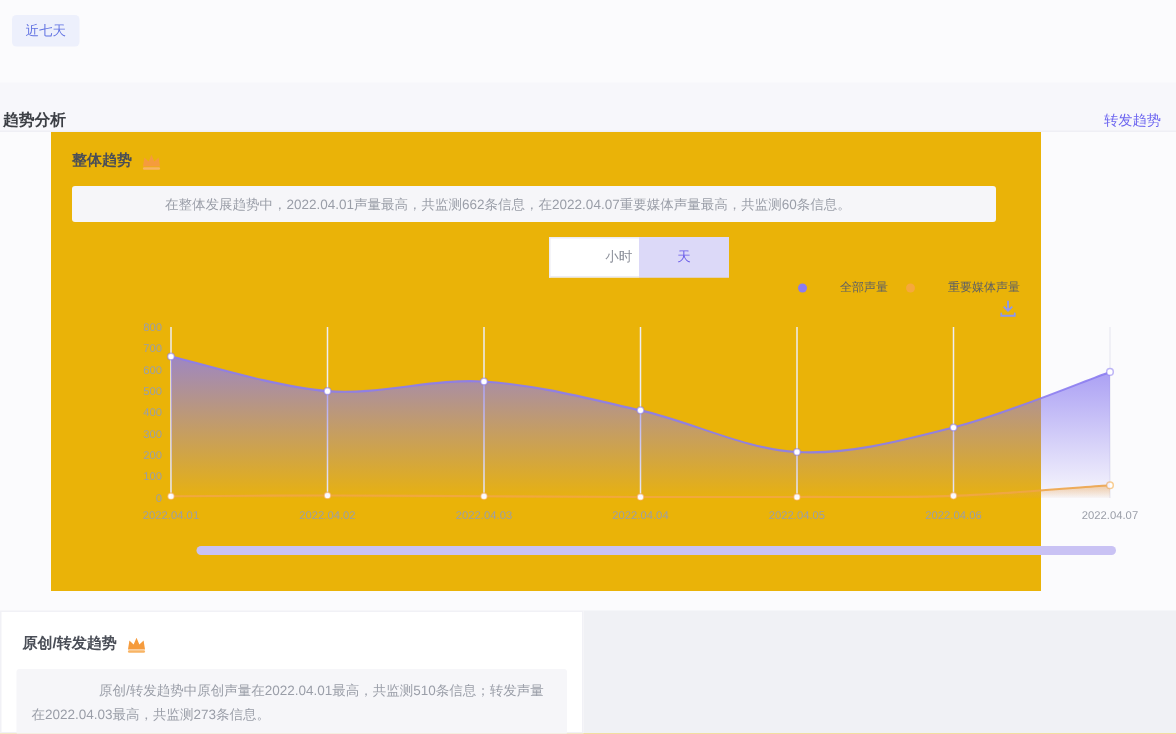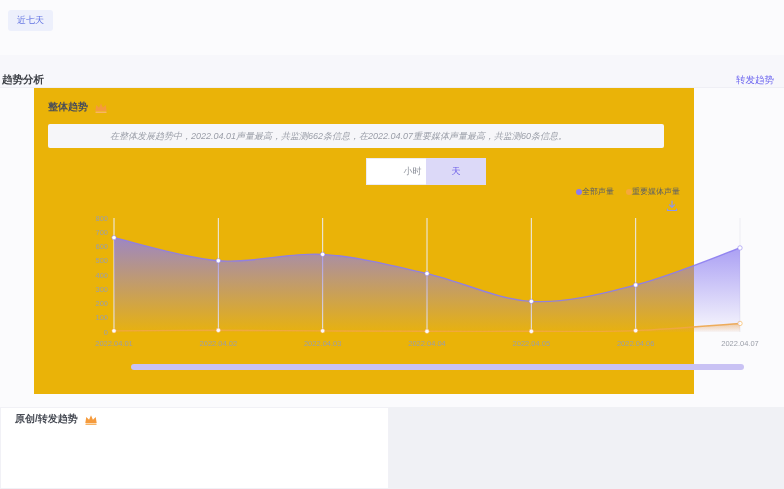--- a/index.html
+++ b/index.html
@@ -28,46 +28,46 @@
   .page-title { font-size:10.5px; font-weight:700; color:#3c3f45; margin-left:2px; }
   .export-link { font-size:9.5px; color:#6d66f0; margin-right:10px; cursor:pointer; text-decoration:none; }
   
   .main-panel { position:absolute; top:88px; left:0; width:660px; height:306px; background:#eab308;margin-left:34px; }
   .sec-title-row { position:absolute; top:12px; left:14px; display:flex; align-items:center; gap:6px; }
   .sec-title { font-size:10px; font-weight:700; color:#4a4e57; }
   .crown { width:14px; height:13px; display:block; }
   .summary-box {
     position:absolute; top:36px; left:14px; right:30px; height:24px;
     background:#f6f6f9; border-radius:2px; font-size:9px; color:#9a9ea8;
-    line-height:24px; padding:0 12px 0 62px; white-space:nowrap; overflow:hidden;font-style:italic;
+    line-height:24px; padding:0 12px 0 62px; white-space:nowrap; overflow:hidden;
   }
   
   .granularity { position:absolute; top:70px; left:332px; display:flex; }
   .gran-btn {
     width:60px; height:27px; font-size:9px; display:flex; align-items:center; justify-content:center;
     cursor:pointer; border:1px solid #ececf4;
   }
   .gran-btn.off { background:#ffffff; color:#8a8e98; border-right:none;padding-left:32px; }
   .gran-btn.on  { background:#dcd9f8; color:#6a5ce8; border-color:#dcd9f8; }
   
   .legend { position:absolute; top:98px; right:14px; display:flex; gap:12px; align-items:center; }
-  .legend-item { display:flex; align-items:center; gap:0; font-size:8px; color:#5c5f66; cursor:pointer; }
+  .legend-item { display:flex; align-items:center; gap:22px; font-size:8px; color:#5c5f66; cursor:pointer; }
   .legend-dot { width:6px; height:6px; border-radius:50%; }
   .chart-dl { position:absolute; top:112px; right:16px; width:12px; height:12px; cursor:pointer; }
   
   .chart-wrap { position:absolute; top:120px; left:58px; width:722px; height:150px; }
   .chart-scrollbar {
     position:absolute; top:276px; left:97px; width:613px; height:6px;
     background:#c9c2f4; border-radius:3px; cursor:pointer;
   }
   
   .cards-row { position:absolute; top:407px; left:0; width:784px; display:flex; gap:6px; background:#f0f1f5; height:82px; }
   .card { background:#ffffff; border:1px solid #f1f1f6; flex:1; position:relative; }
   .card:first-child { max-width:389px; }
-  .card .sec-title-row { top:4px; }
+  .card .sec-title-row { top:14px; }
   .card-summary {
     position:absolute; top:38px; left:10px; right:10px;
     background:#f6f6f9; border-radius:2px; font-size:9px; color:#9a9ea8;
     line-height:1.8; padding:6px 10px; text-indent:5em;
   }
   svg text { font-family:"Liberation Sans","DejaVu Sans",sans-serif; }
 </style>
 </head>
 <body>
 
@@ -172,14 +172,15 @@
 
 <div class="cards-row">
   <div class="card">
     <div class="sec-title-row">
       <span class="sec-title">原创/转发趋势</span>
       <svg class="crown" viewBox="0 0 16 14">
         <path d="M1.5 11 L2.6 4.2 L5.8 7.2 L8 2 L10.2 7.2 L13.4 4.2 L14.5 11 Z" fill="#f59b3d"></path>
         <rect x="1.5" y="11.6" width="13" height="1.8" rx="0.9" fill="#f8b464"></rect>
       </svg>
     </div>
+    <div class="card-summary">原创/转发趋势中原创声量在2022.04.01最高，共监测510条信息；转发声量在2022.04.03最高，共监测273条信息。</div>
   </div>
 </div>
 
 </body></html>

